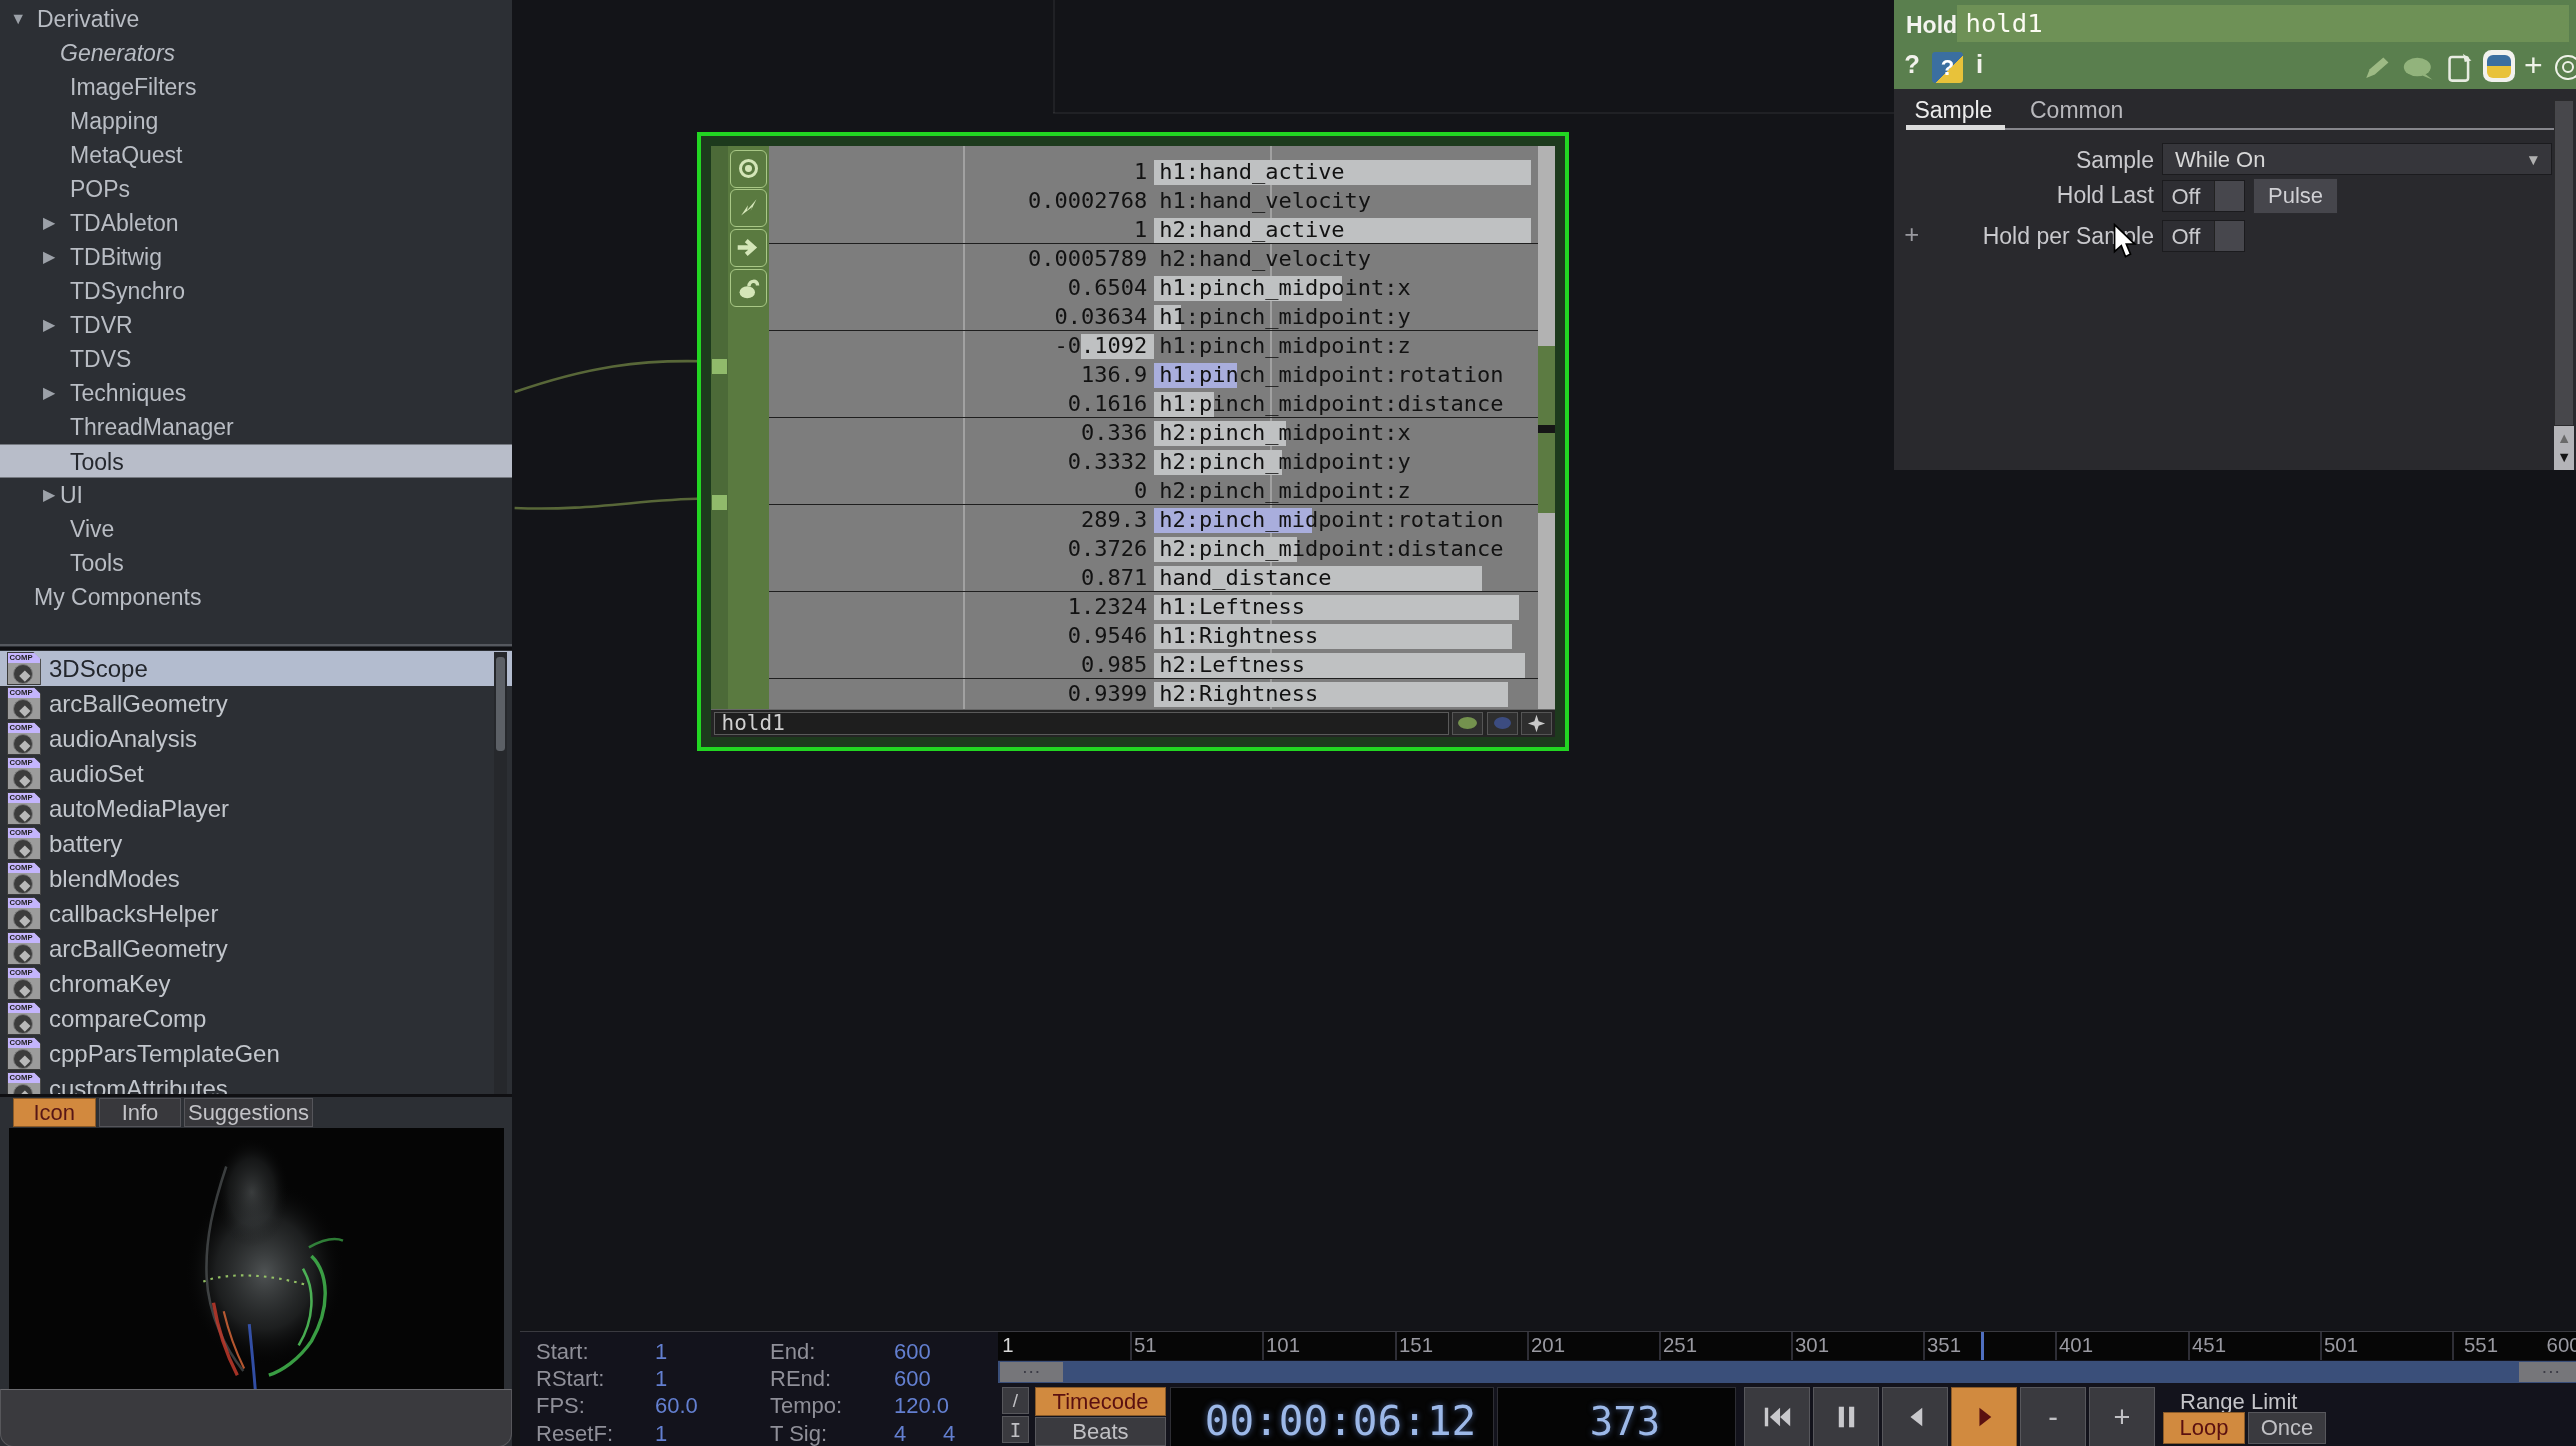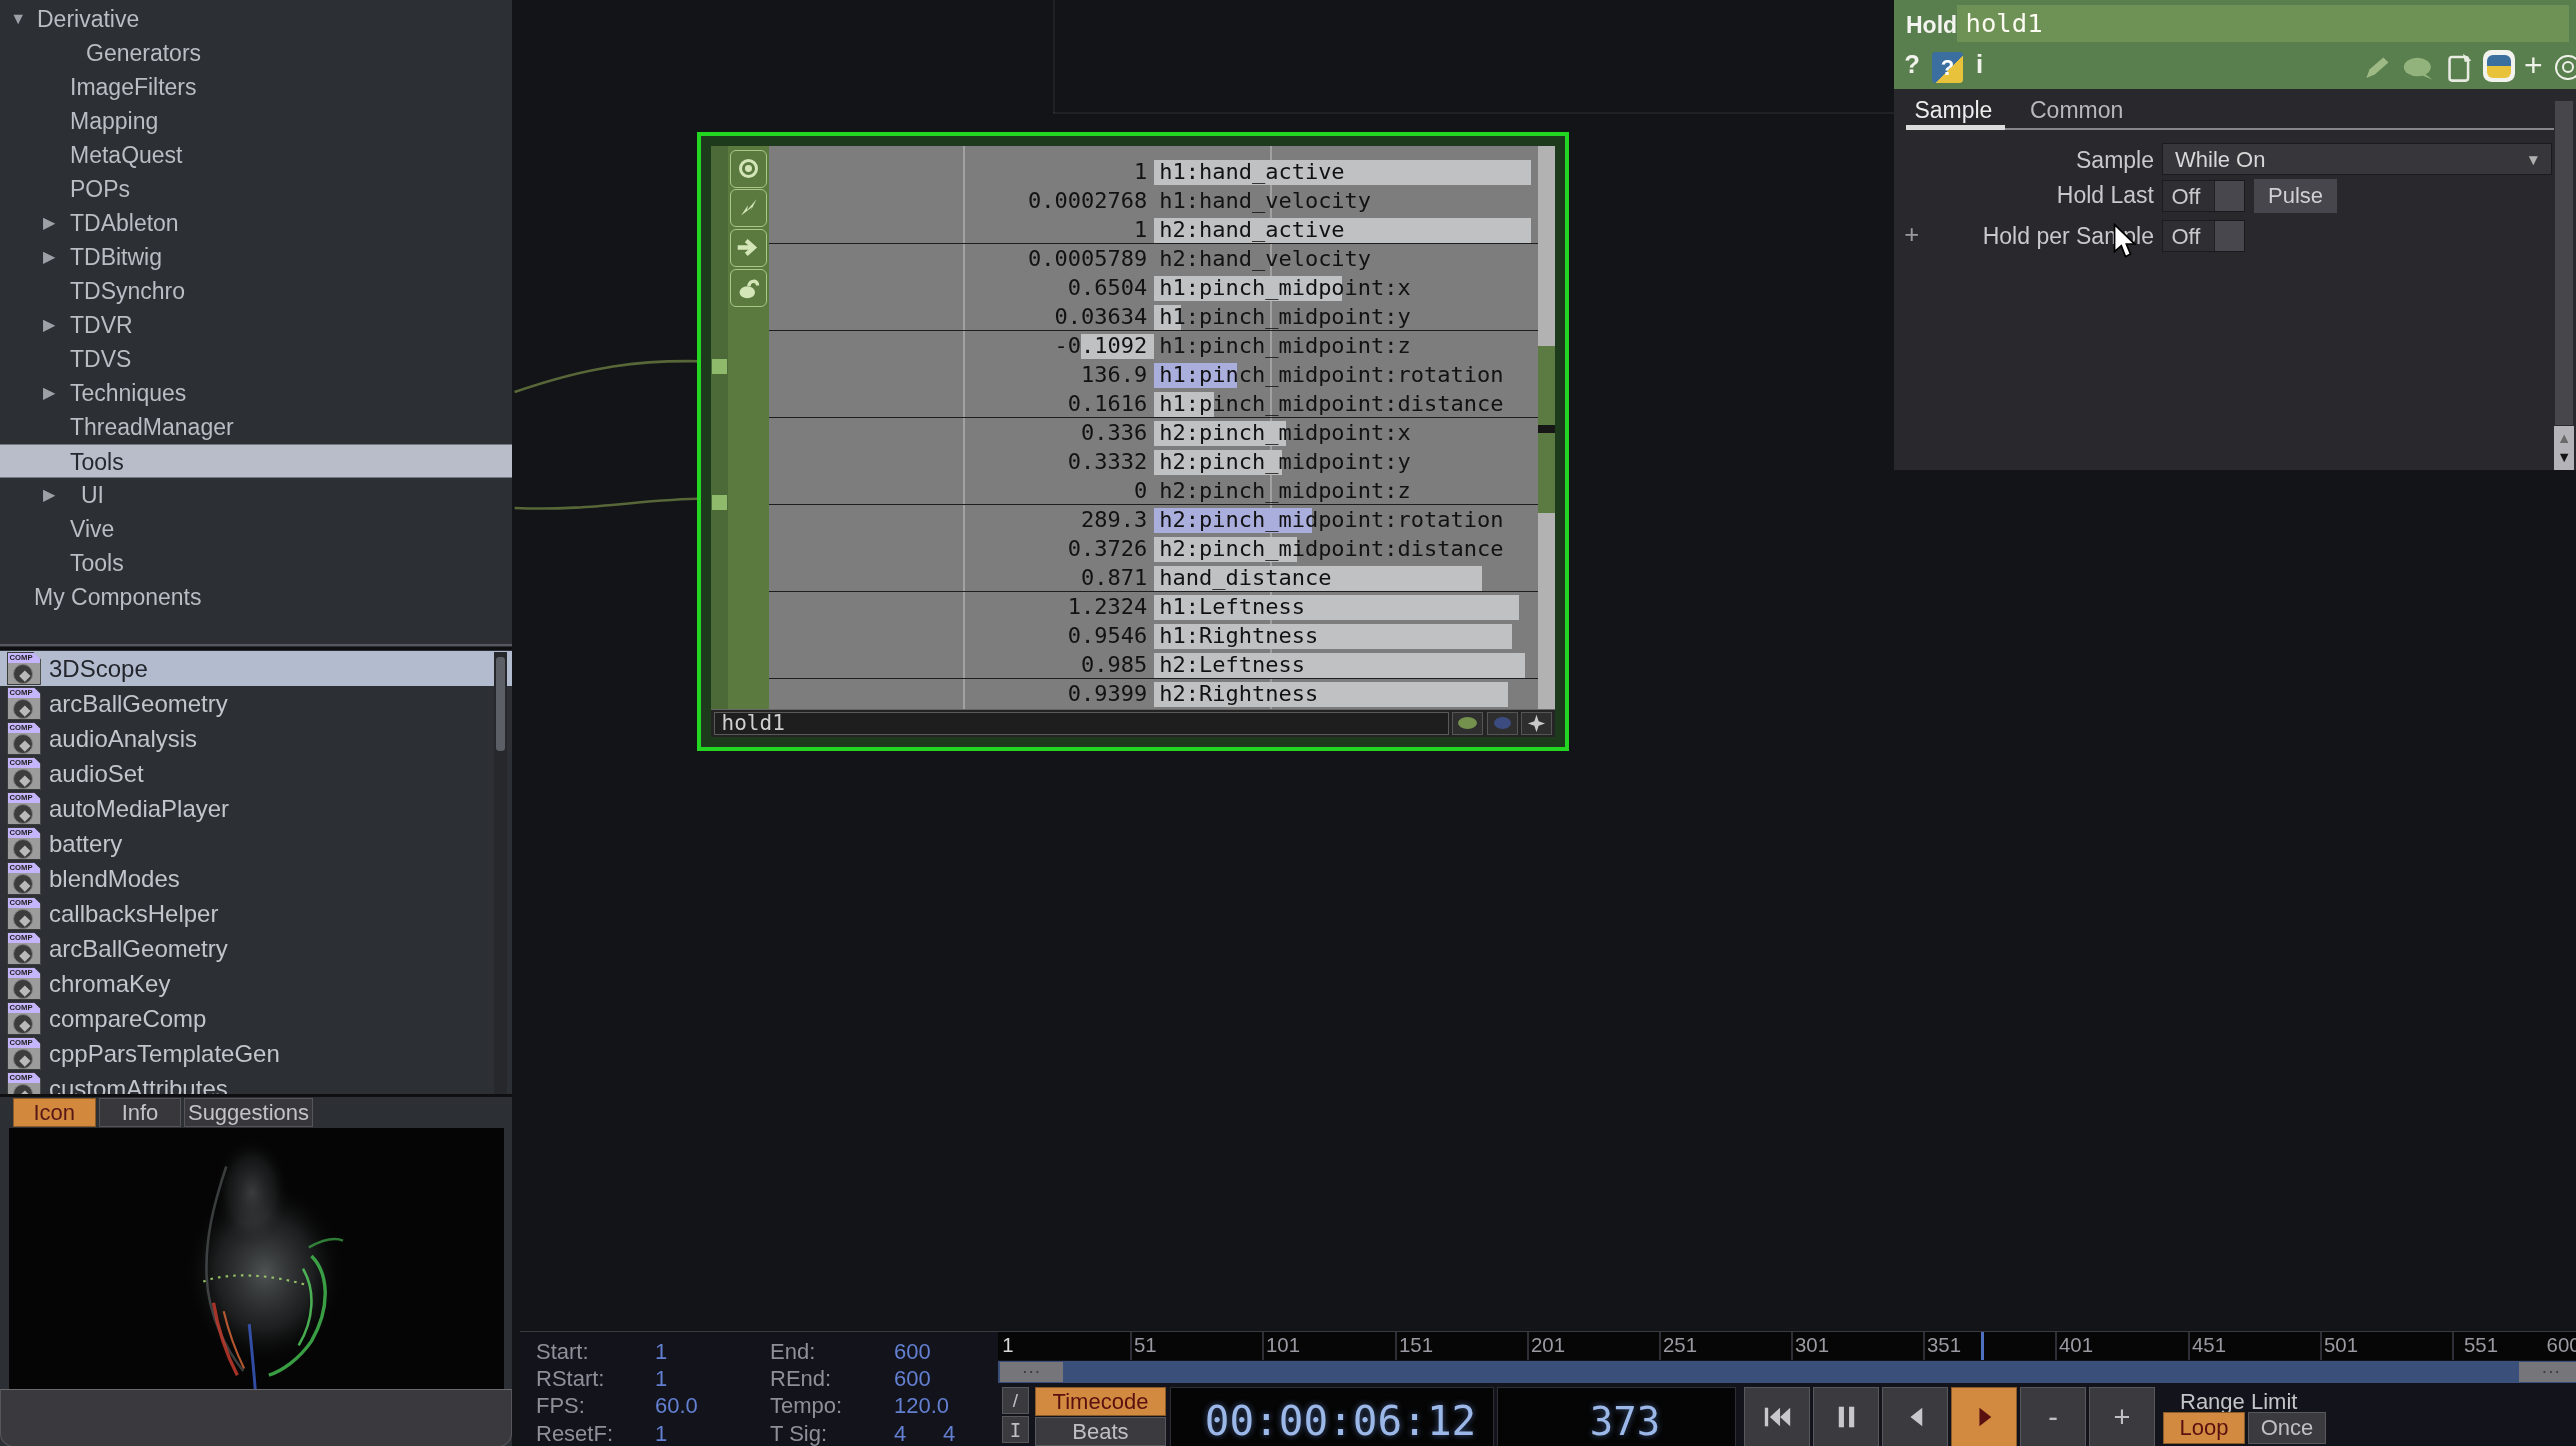--- a/index.html
+++ b/index.html
@@ -138,21 +138,21 @@
     <path d="M 3 596 C 90 600 150 586 225 585" stroke="#65753e" stroke-width="3" fill="none" opacity="0.85"></path>
   </svg>
 
   <aside class="palette">
     <div id="tree" style="position:absolute;left:0;top:1.7px;width:512px;">
         <div class="tr-row">
           <span class="arr" style="left: 10.2px;">▼</span>
           <span class="lbl" style="left: 37px;">Derivative</span>
         </div>
         <div class="tr-row">
-          <span class="lbl" style="left: 86px;">Generators</span>
+          <span class="lbl" style="left: 60px; font-style: italic;">Generators</span>
         </div>
         <div class="tr-row">
           <span class="lbl" style="left: 70px;">ImageFilters</span>
         </div>
         <div class="tr-row">
           <span class="lbl" style="left: 70px;">Mapping</span>
         </div>
         <div class="tr-row">
           <span class="lbl" style="left: 70px;">MetaQuest</span>
         </div>
@@ -182,21 +182,21 @@
           <span class="lbl" style="left: 70px;">Techniques</span>
         </div>
         <div class="tr-row">
           <span class="lbl" style="left: 70px;">ThreadManager</span>
         </div>
         <div class="tr-row sel">
           <span class="lbl" style="left: 70px;">Tools</span>
         </div>
         <div class="tr-row">
           <span class="arr" style="left: 43px;">▶</span>
-          <span class="lbl" style="left: 81px;">UI</span>
+          <span class="lbl" style="left: 60px;">UI</span>
         </div>
         <div class="tr-row">
           <span class="lbl" style="left: 70px;">Vive</span>
         </div>
         <div class="tr-row">
           <span class="lbl" style="left: 70px;">Tools</span>
         </div>
         <div class="tr-row">
           <span class="lbl" style="left: 34px;">My Components</span>
         </div>

